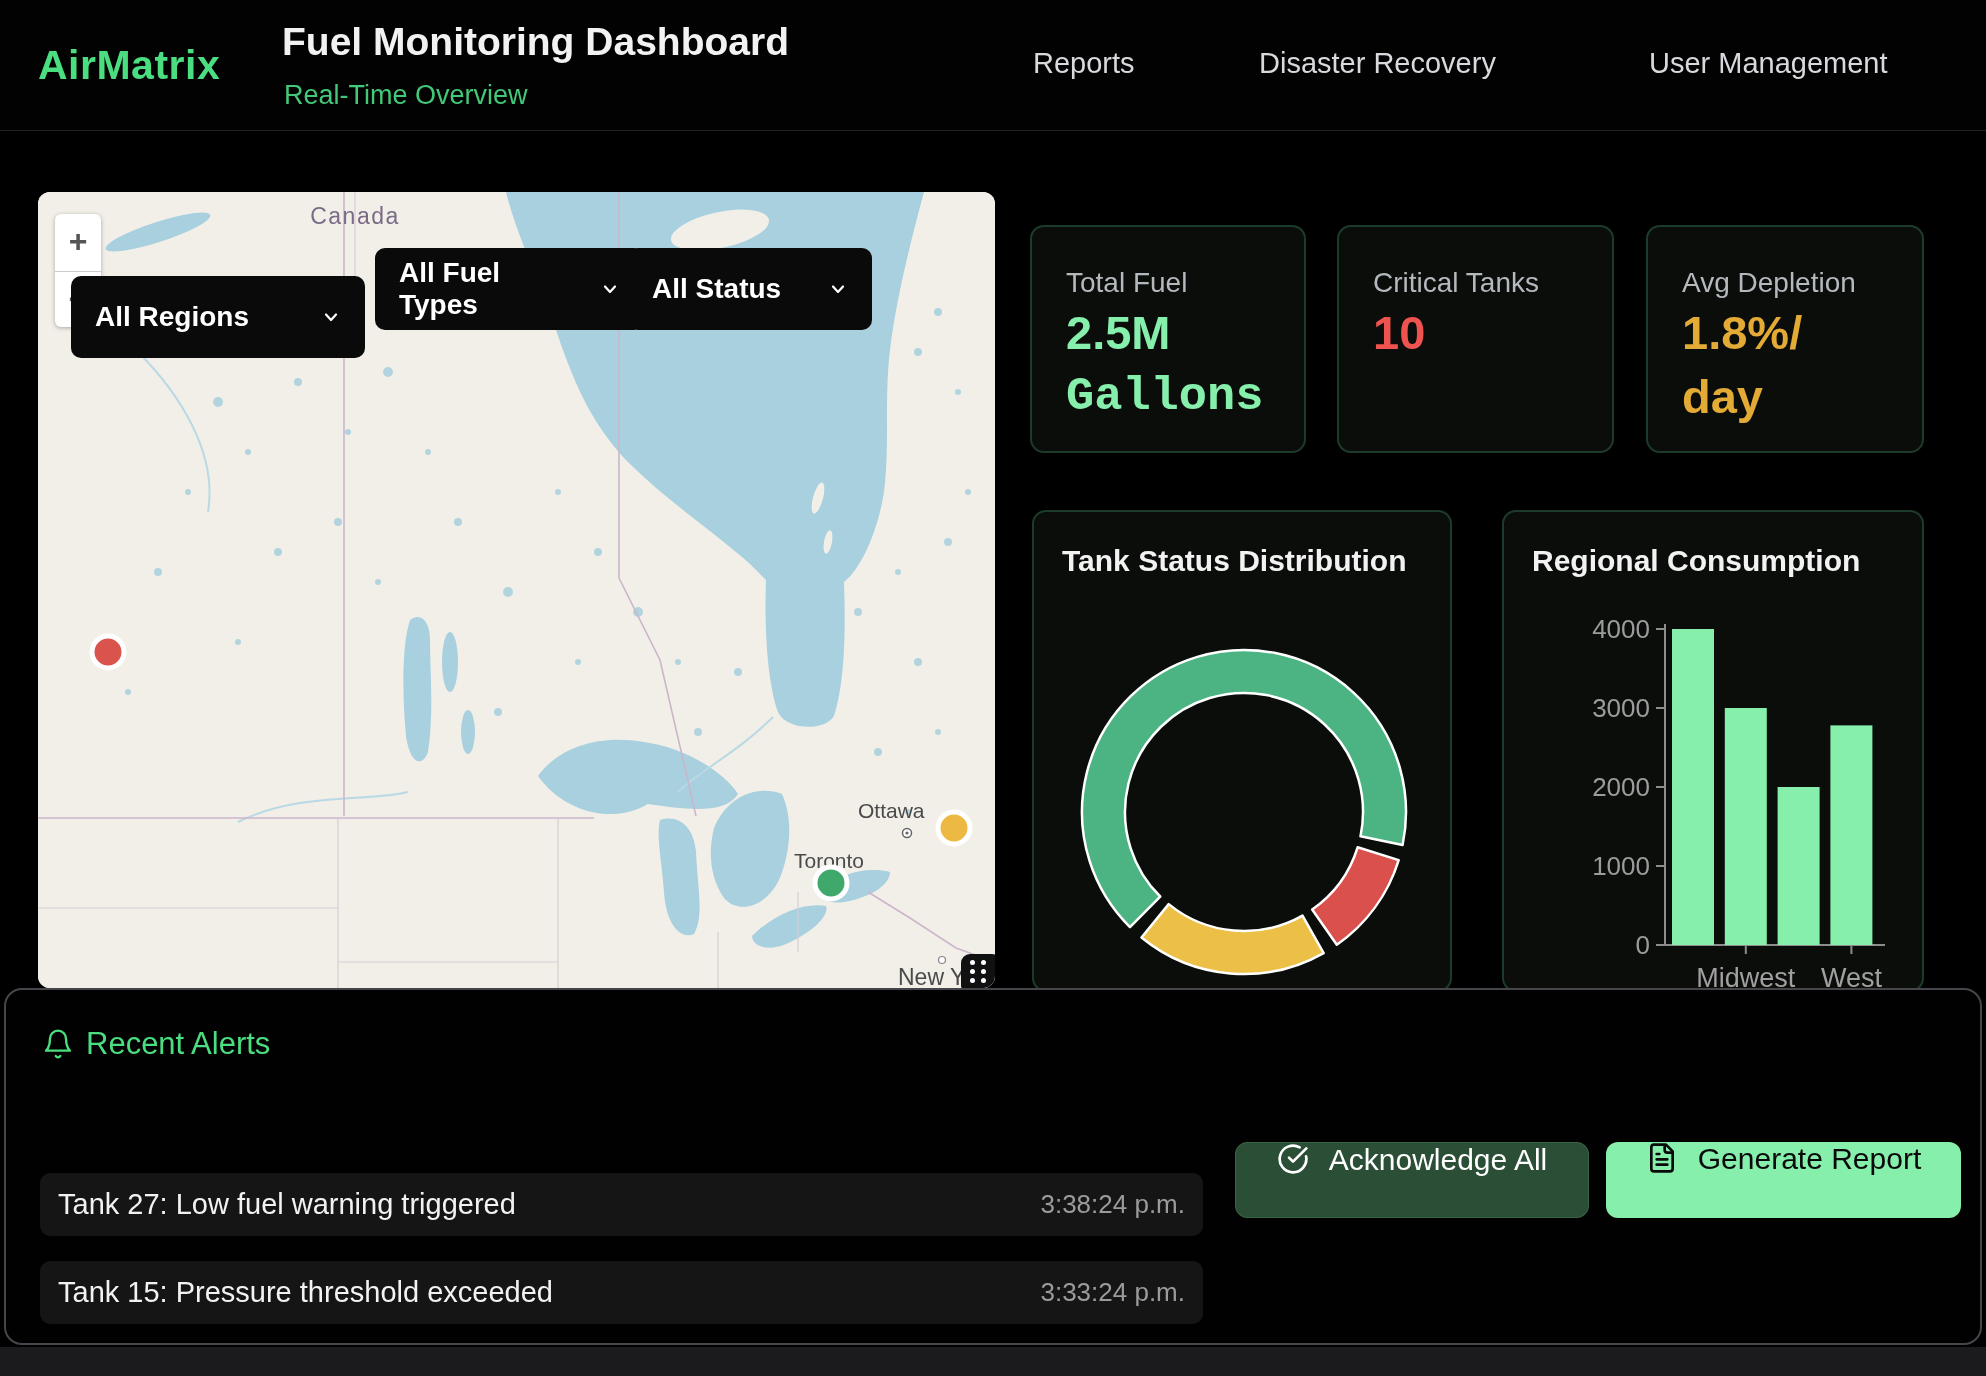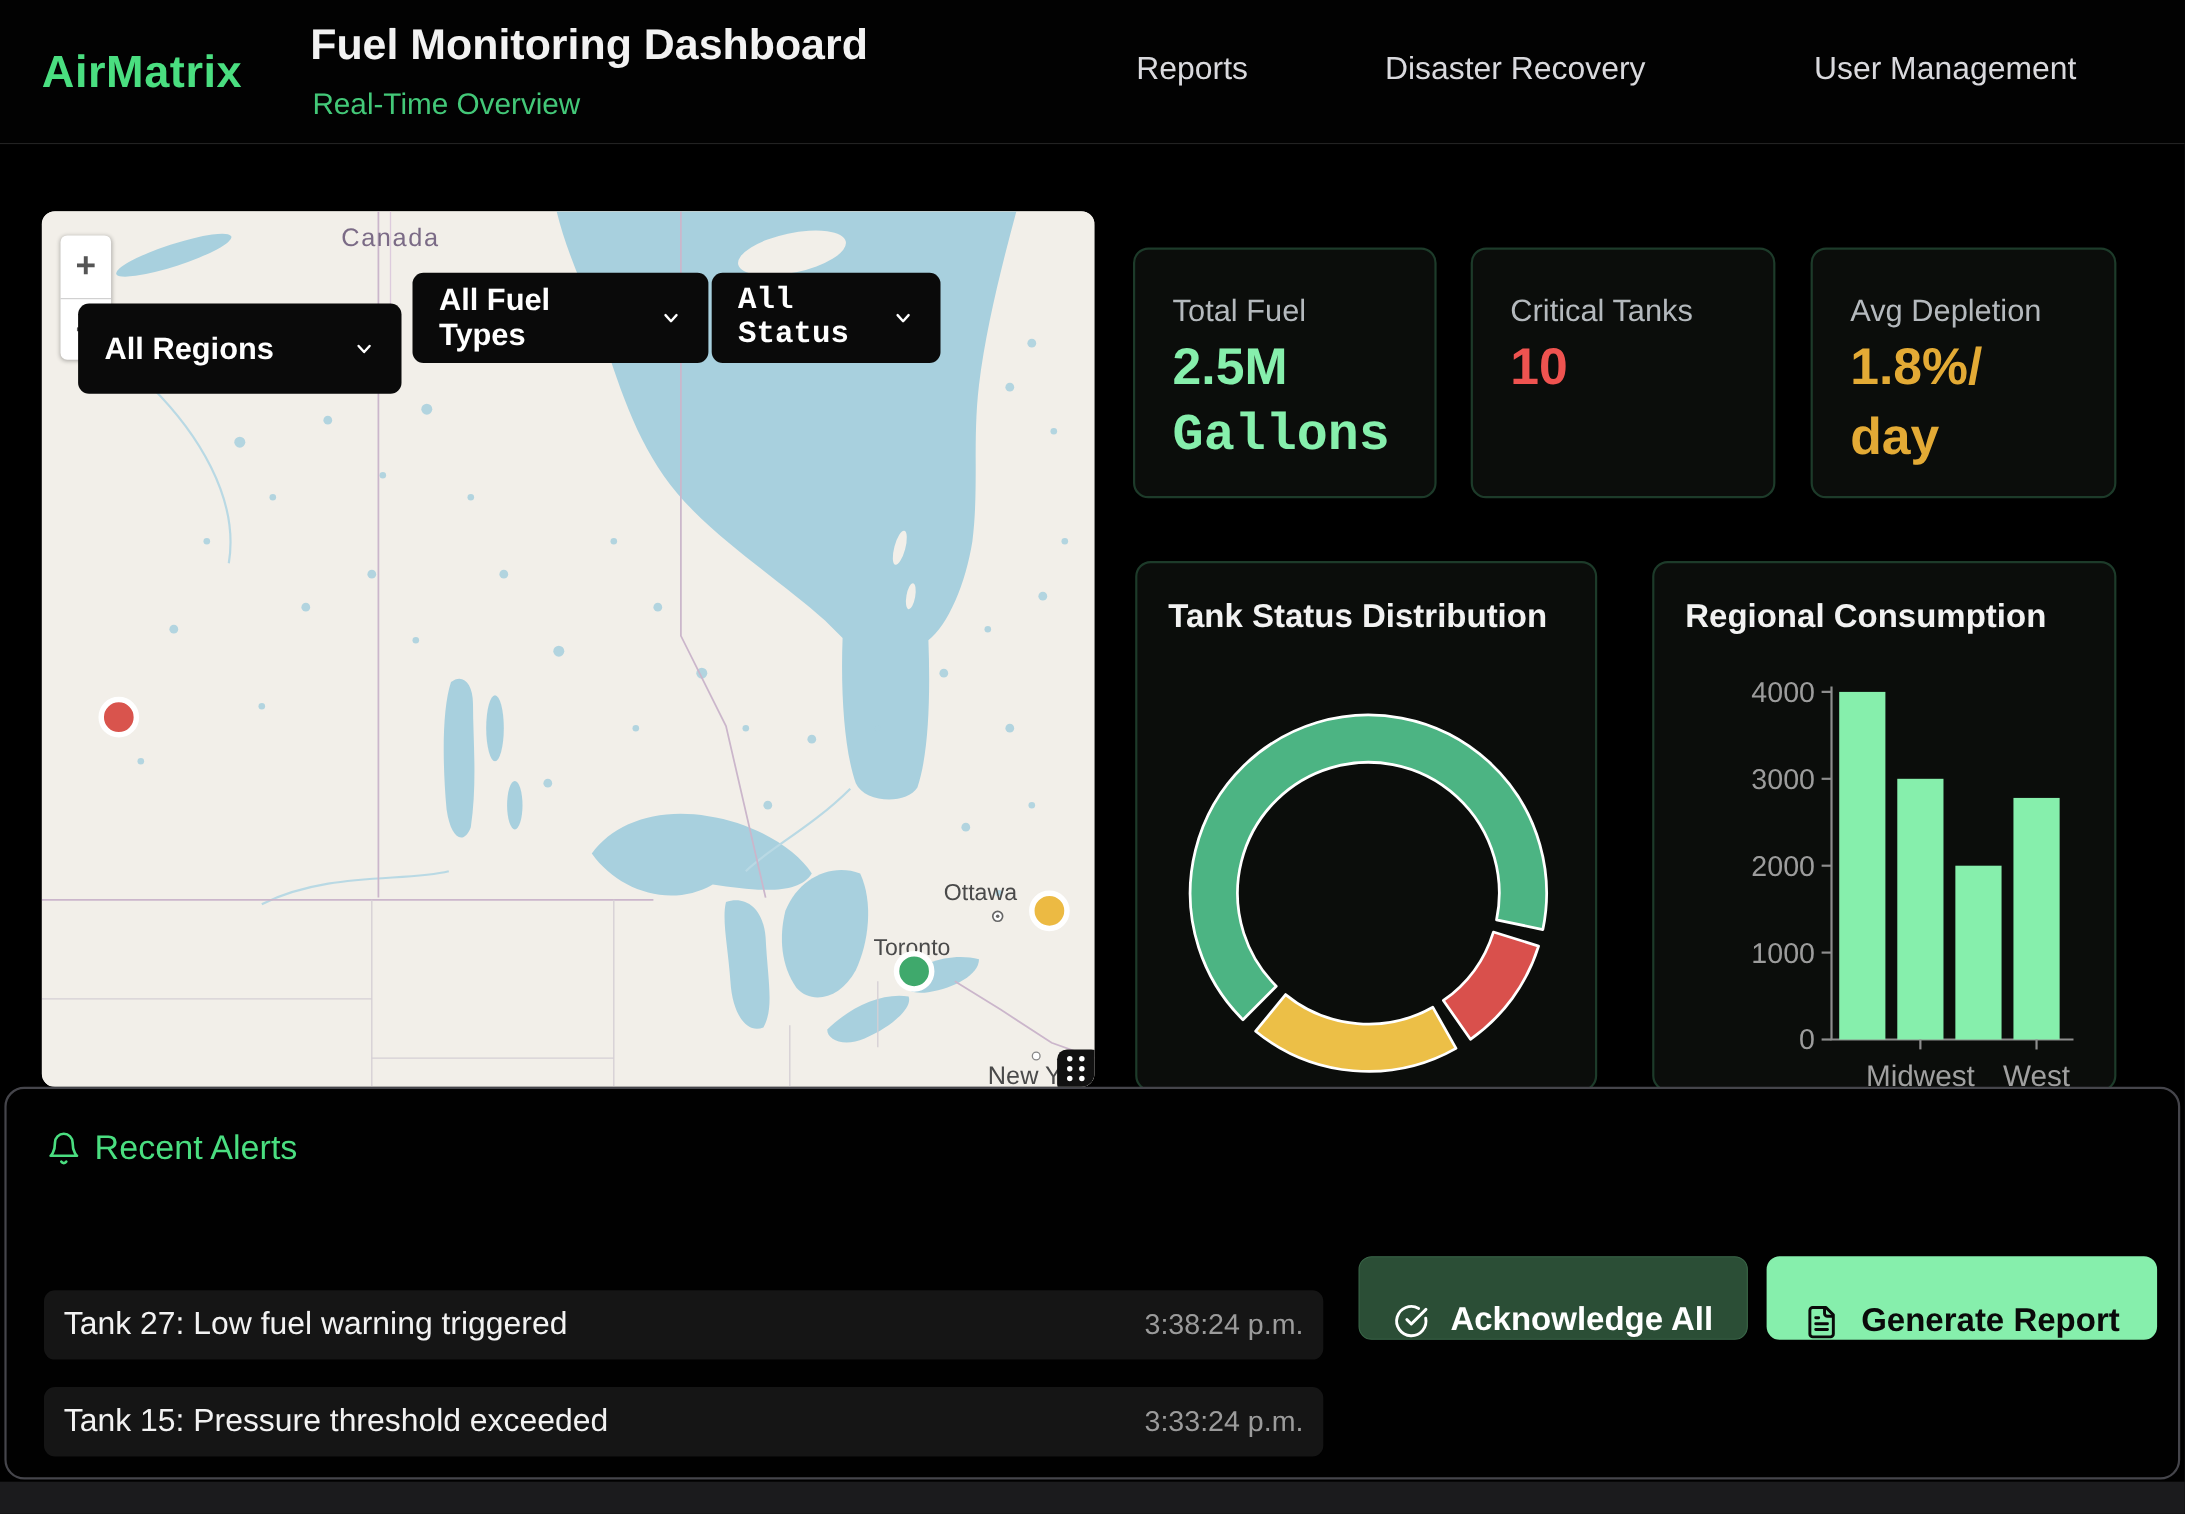--- a/index.html
+++ b/index.html
@@ -17,21 +17,21 @@
   #map-card{position:absolute;left:38px;top:192px;width:957px;height:796px;border-radius:12px;
     overflow:hidden;background:#f2efe9;}
   #zoom-ctl{position:absolute;left:17px;top:22px;width:46px;height:113px;background:#fff;border-radius:6px;
     box-shadow:0 1px 4px rgba(0,0,0,.3);z-index:1;}
   .zoom-btn{position:absolute;left:0;width:46px;height:56px;color:#555;font-size:32px;font-weight:bold;
     text-align:center;line-height:54px;cursor:pointer;}
   #zoom-out-btn{top:57px;border-top:1px solid #ccc;}
   .map-filter{position:absolute;top:56px;height:82px;background:#0a0a0a;border-radius:10px;z-index:2;
     color:#fff;font-size:28px;font-weight:600;display:flex;align-items:center;padding:0 24px;cursor:pointer;
     box-sizing:border-box;justify-content:space-between;}
-  #filter-region{left:33px;width:294px;margin-top:28px;} #filter-fuel{left:337px;width:269px;} #filter-status{left:609px;width:208px;font-family:Liberation Mono, monospace;}
+  #filter-region{left:33px;width:294px;margin-top:28px;} #filter-fuel{left:337px;width:269px;} #filter-status{left:590px;width:244px;}
   .chev{width:20px;height:20px;flex:0 0 auto;margin-left:14px;}
   #drag-handle{position:absolute;right:-6px;bottom:-6px;width:40px;height:40px;background:#111;
     border-radius:9px;z-index:3;cursor:grab;}
   .dh-dot{position:absolute;width:5px;height:5px;border-radius:50%;background:#fff;}
   
   .stat-card{position:absolute;top:225px;height:228px;background:#0b0d0b;border:2px solid #1d3b2a;
     border-radius:14px;box-sizing:border-box;}
   #stat-0{left:1030px;width:276px;} #stat-1{left:1337px;width:277px;} #stat-2{left:1646px;width:278px;}
   .stat-label{position:absolute;left:34px;top:40px;font-size:28px;color:#b4b9bd;}
   .stat-line{position:absolute;left:34px;font-size:47px;font-weight:bold;line-height:47px;}
@@ -45,22 +45,22 @@
   
   #alerts-panel{position:absolute;left:4px;top:988px;width:1978px;height:357px;background:#010101;
     border:2px solid #45454b;border-radius:18px;box-sizing:border-box;}
   #alerts-title{position:absolute;left:80px;top:36px;font-size:31px;font-weight:normal;color:#4ade80;}
   #bell{position:absolute;left:36px;top:36px;}
   .alert-row{position:absolute;left:34px;width:1163px;height:63px;background:#151515;border-radius:10px;
     display:flex;align-items:center;justify-content:space-between;padding:0 18px;box-sizing:border-box;}
   #alert-0{top:95px;} #alert-1{top:183px;} #alert-2{top:271px;}
   .alert-text{font-size:29px;color:#f2f2f2;}
   .alert-time{font-size:26px;color:#9b9b9b;}
-  .action-btn{position:absolute;top:152px;height:76px;border-radius:12px;display:flex;align-items:flex-end;
-    justify-content:center;gap:20px;font-size:30px;font-weight:bold;cursor:pointer;box-sizing:border-box;}
+  .action-btn{position:absolute;top:152px;height:76px;border-radius:12px;display:flex;align-items:flex-start;
+    justify-content:center;gap:20px;font-size:30px;font-weight:normal;cursor:pointer;box-sizing:border-box;}
   #ack-btn{left:1229px;width:354px;background:#2b4e36;border:1px solid #3a6648;color:#fff;}
   #gen-btn{left:1600px;width:355px;background:#86efac;color:#0a0a0a;}
   
 </style>
 </head>
 <body>
 
 <div id="app">
 
   <div id="header">

